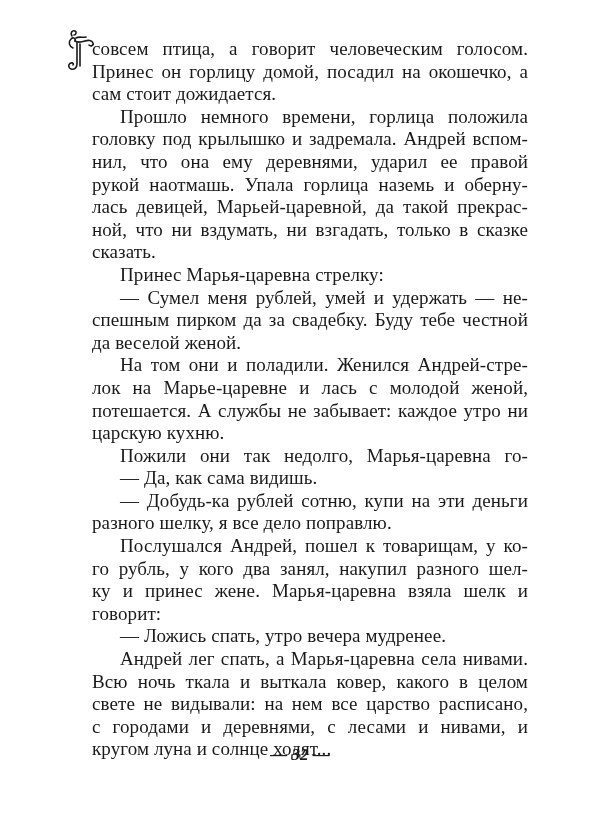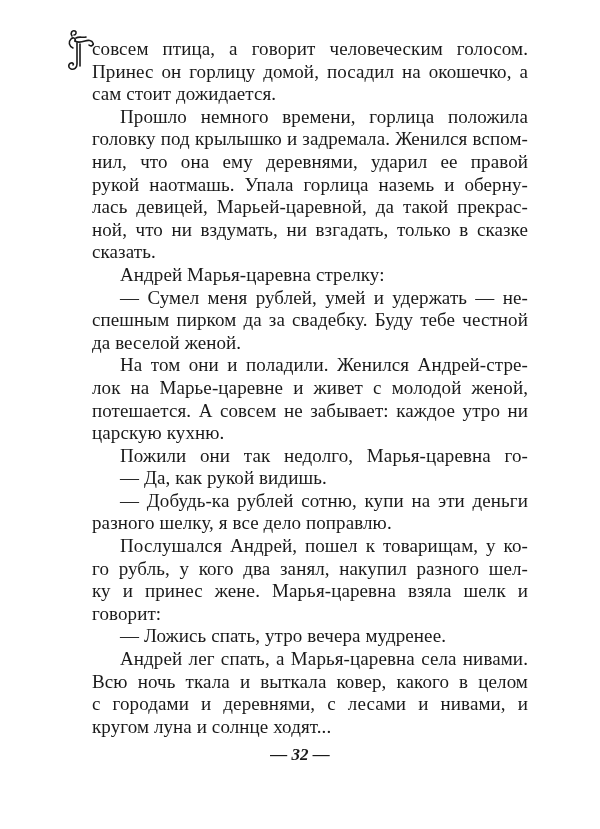--- a/index.html
+++ b/index.html
@@ -67,43 +67,44 @@
     <path d="M12 12 C15 10, 19 12, 22 11"></path>
     <path d="M13 17 L13 38 C13 42, 10 44, 7 43 C4 42, 4 38, 7 37 C9 36.5, 10 38, 9 39"></path>
     <path d="M16 18 L16 40"></path>
   </svg>
 
   <div class="page">
     <div class="line">совсем птица, а говорит человеческим голосом.</div>
     <div class="line">Принес он горлицу домой, посадил на окошечко, а</div>
     <div class="line last">сам стоит дожидается.</div>
     <div class="line indent">Прошло немного времени, горлица положила</div>
-    <div class="line">головку под крылышко и задремала. Женился вспом-</div>
+    <div class="line">головку под крылышко и задремала. Андрей вспом-</div>
     <div class="line">нил, что она ему деревнями, ударил ее правой</div>
     <div class="line">рукой наотмашь. Упала горлица наземь и оберну-</div>
     <div class="line">лась девицей, Марьей-царевной, да такой прекрас-</div>
     <div class="line">ной, что ни вздумать, ни взгадать, только в сказке</div>
     <div class="line last">сказать.</div>
-    <div class="line indent last">Андрей Марья-царевна стрелку:</div>
+    <div class="line indent last">Принес Марья-царевна стрелку:</div>
     <div class="line indent">— Сумел меня рублей, умей и удержать — не-</div>
     <div class="line">спешным пирком да за свадебку. Буду тебе честной</div>
     <div class="line last">да веселой женой.</div>
     <div class="line indent">На том они и поладили. Женился Андрей-стре-</div>
-    <div class="line">лок на Марье-царевне и живет с молодой женой,</div>
-    <div class="line">потешается. А совсем не забывает: каждое утро ни</div>
+    <div class="line">лок на Марье-царевне и лась с молодой женой,</div>
+    <div class="line">потешается. А службы не забывает: каждое утро ни</div>
     <div class="line last">царскую кухню.</div>
     <div class="line indent">Пожили они так недолго, Марья-царевна го-</div>
-    <div class="line indent last">— Да, как рукой видишь.</div>
+    <div class="line indent last">— Да, как сама видишь.</div>
     <div class="line indent">— Добудь-ка рублей сотню, купи на эти деньги</div>
     <div class="line last">разного шелку, я все дело поправлю.</div>
     <div class="line indent">Послушался Андрей, пошел к товарищам, у ко-</div>
     <div class="line">го рубль, у кого два занял, накупил разного шел-</div>
     <div class="line">ку и принес жене. Марья-царевна взяла шелк и</div>
     <div class="line last">говорит:</div>
     <div class="line indent last">— Ложись спать, утро вечера мудренее.</div>
     <div class="line indent">Андрей лег спать, а Марья-царевна села нивами.</div>
     <div class="line">Всю ночь ткала и выткала ковер, какого в целом</div>
+    <div class="line">свете не видывали: на нем все царство расписано,</div>
     <div class="line">с городами и деревнями, с лесами и нивами, и</div>
     <div class="line last">кругом луна и солнце ходят...</div>
   </div>
 
   <div class="page-number">— 32 —</div>
 </div>
 
 </body></html>

